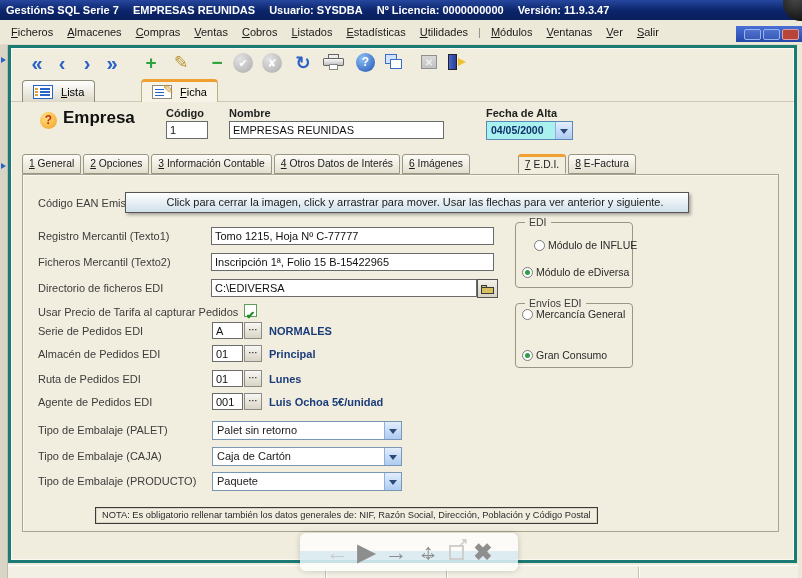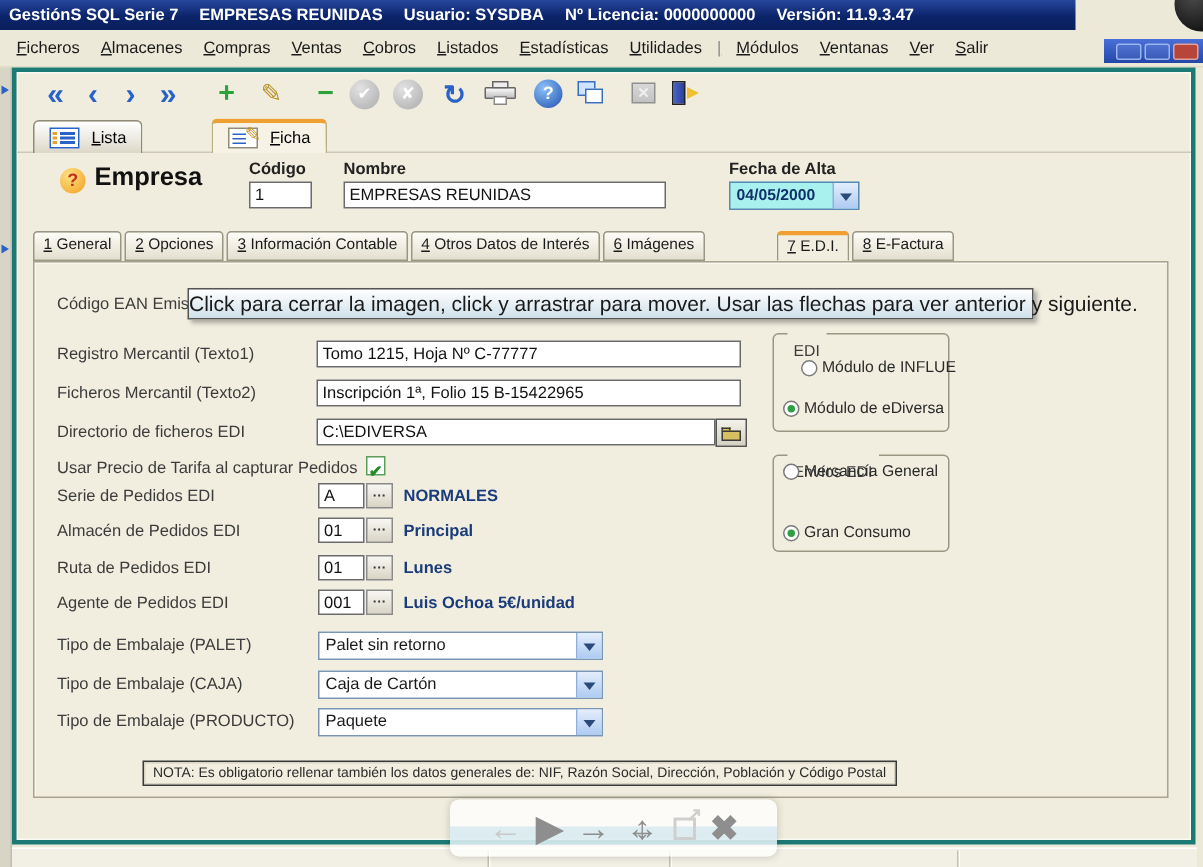--- a/index.html
+++ b/index.html
@@ -1,20 +1,20 @@
 <!DOCTYPE html>
 <html><head>
 <meta charset="utf-8">
 <style>
   * { margin:0; padding:0; box-sizing:border-box; }
   body { width:802px; height:578px; font-family:"Liberation Sans", sans-serif; background:#d4d0c8; overflow:hidden; }
   #screen { position:relative; width:802px; height:578px; background:#ece9d8; overflow:hidden; }
 
   
-  .titlebar { position:absolute; left:0; top:0; width:717px; height:20px;
+  .titlebar { position:absolute; left:0; top:0; width:802px; height:20px;
     background:linear-gradient(180deg,#26479e 0%,#0b246a 55%,#0a1f5c 100%);
     color:#fff; font-size:11px; font-weight:bold; line-height:20px; padding-left:6px; white-space:nowrap; }
   .titlebar span { margin-right:14px; }
   .corner-circle { position:absolute; left:783px; top:-15px; width:36px; height:36px; border-radius:50%;
     background:radial-gradient(circle at 35% 35%, #4a4a4a, #000); z-index:60; }
 
   
   .menubar { position:absolute; left:0; top:20px; width:802px; height:25px; background:#ece9d8;
     font-size:11px; color:#1a1a1a; padding:5px 0 0 4px; border-bottom:1px solid #e0dcc8; }
   .mi { display:inline-block; padding:1px 7px; cursor:default; }
@@ -106,30 +106,30 @@
   .folderbtn { width:21px; height:19px; background:linear-gradient(#f2f1ea,#d5d1c2); border:1px solid #555; }
   .folderbtn .f1 { position:absolute; left:3px; top:7px; width:13px; height:7px; background:#d8c060; border:1px solid #3a3a3a; }
   .folderbtn .f2 { position:absolute; left:3px; top:5px; width:6px; height:3px; background:#d8c060; border:1px solid #3a3a3a; border-bottom:none; }
   .cbox { width:13px; height:13px; background:#fff; border:1px solid #5a9e5a; text-align:center; }
   .cbox span { color:#1f8b24; font-size:11px; font-weight:bold; line-height:12px; }
   .xpsel { height:19px; width:190px; background:#fff; border:1px solid #7a96b5; display:flex; }
   .selval { flex:1; font-size:11px; color:#1a1a1a; line-height:17px; padding-left:4px; white-space:nowrap; overflow:hidden; }
 
   
   .grp { width:118px; border:1px solid #9a9684; border-radius:4px; background:#f1eee0; }
-  .grp .gtitle { position:absolute; top:-7px; left:9px; background:#f1eee0; padding:12px 4px; font-size:10.5px; color:#3c3c3c; }
+  .grp .gtitle { position:absolute; top:-7px; left:9px; background:#f1eee0; padding:0 4px; font-size:10.5px; color:#3c3c3c; }
   .radio-row { position:absolute; left:8px; display:flex; align-items:center; gap:3px; }
   .radio { width:11px; height:11px; border-radius:50%; border:1px solid #7a7a7a; background:#fff; position:relative; flex:none; }
   .radio.sel::after { content:""; position:absolute; left:2px; top:2px; width:5px; height:5px; border-radius:50%; background:#2f9e44; }
   .rlbl { font-size:10.5px; color:#2a2a2a; white-space:nowrap; }
 
   
   .tooltip { left:114px; top:144px; height:21px; width:564px; border:1px solid #555;
     background:linear-gradient(180deg,#ffffff,#cfe0ea); box-shadow:2px 2px 3px rgba(0,0,0,.3);
-    font-size:14px; color:#1a1a1a; line-height:19px; text-align:center; white-space:nowrap; z-index:5; }
+    font-size:11px; color:#1a1a1a; line-height:19px; text-align:center; white-space:nowrap; z-index:5;padding-left:16px; }
   .nota { left:84px; top:459px; height:17px; border:1px solid #3a3a3a; box-shadow:inset 0 0 0 1px #d8d4c4;
     background:#f1eee0; font-size:9.3px; color:#2a2a2a; line-height:15px; padding:0 6px; white-space:nowrap; }
 
   
   .statusbar { position:absolute; left:8px; top:565px; width:790px; height:13px; background:#f2f0e4; border-top:1px solid #fff; }
   .statusbar i { position:absolute; top:1px; width:1px; height:11px; background:#c4c0ae; box-shadow:1px 0 0 #fff; }
 
   
   .overlay { position:absolute; left:300px; top:533px; width:218px; height:38px; z-index:40;
     background:rgba(255,255,255,.78); border-radius:6px; box-shadow:0 0 6px rgba(0,0,0,.18);

